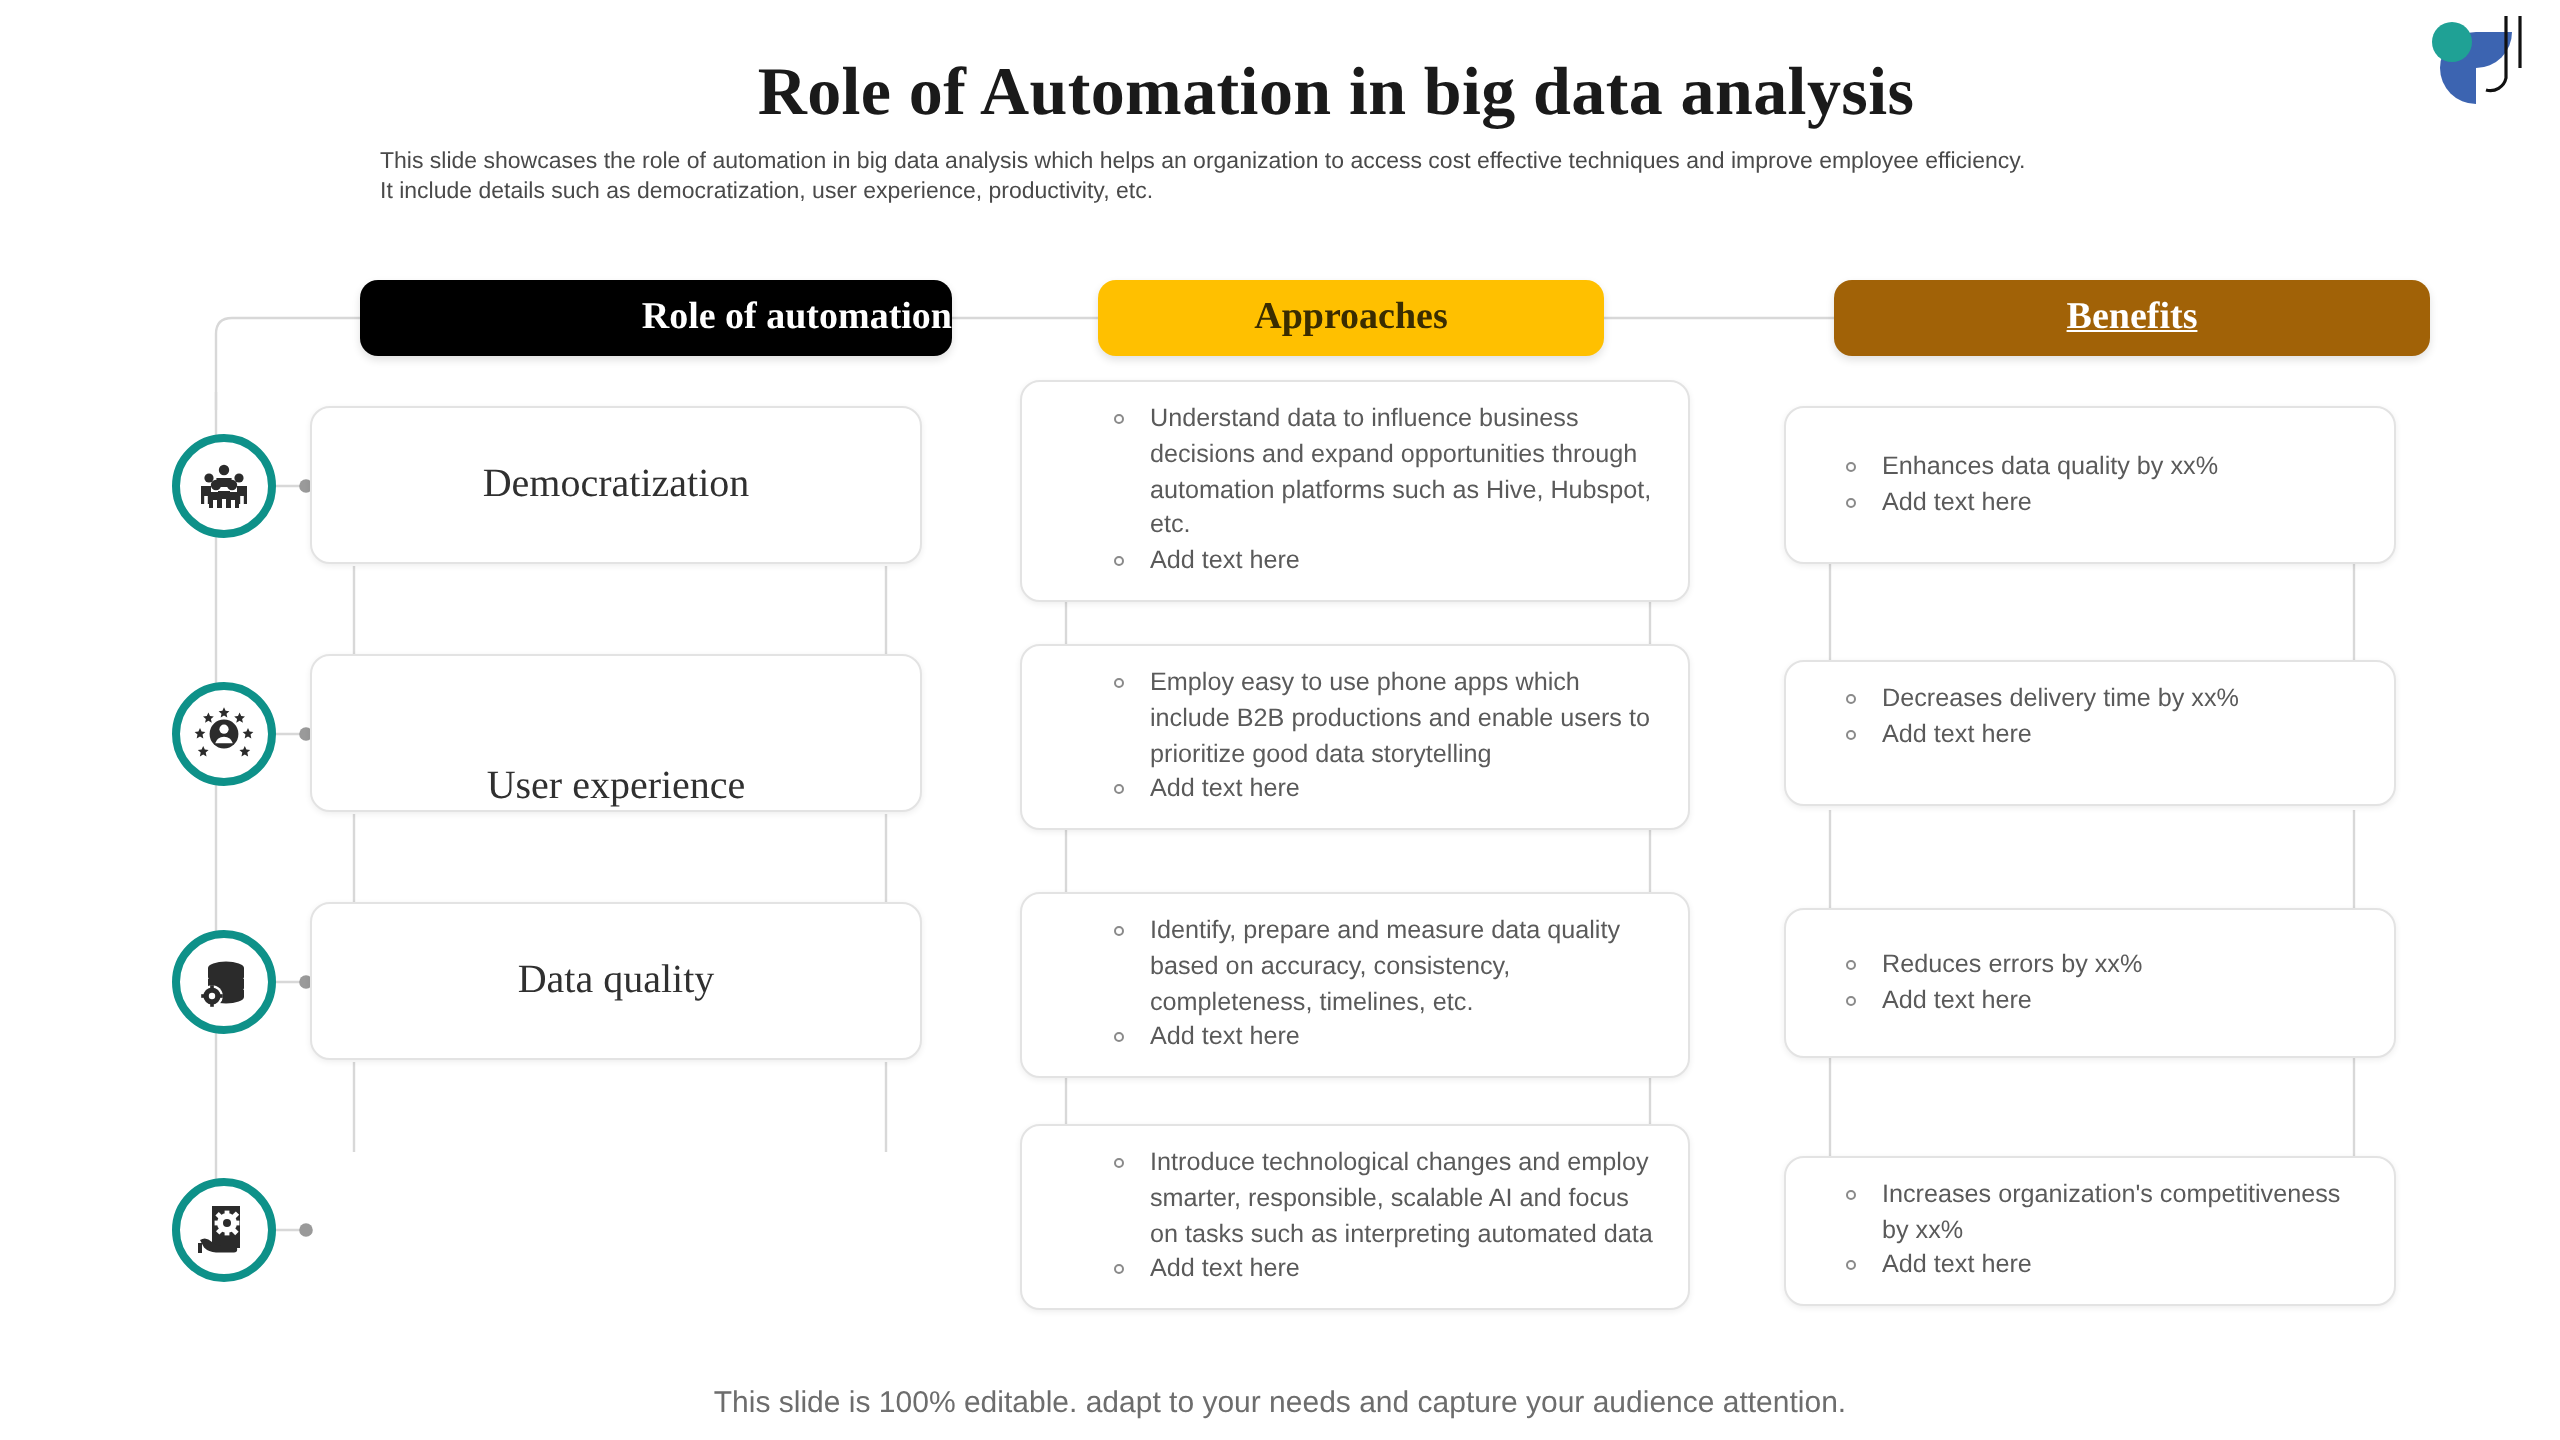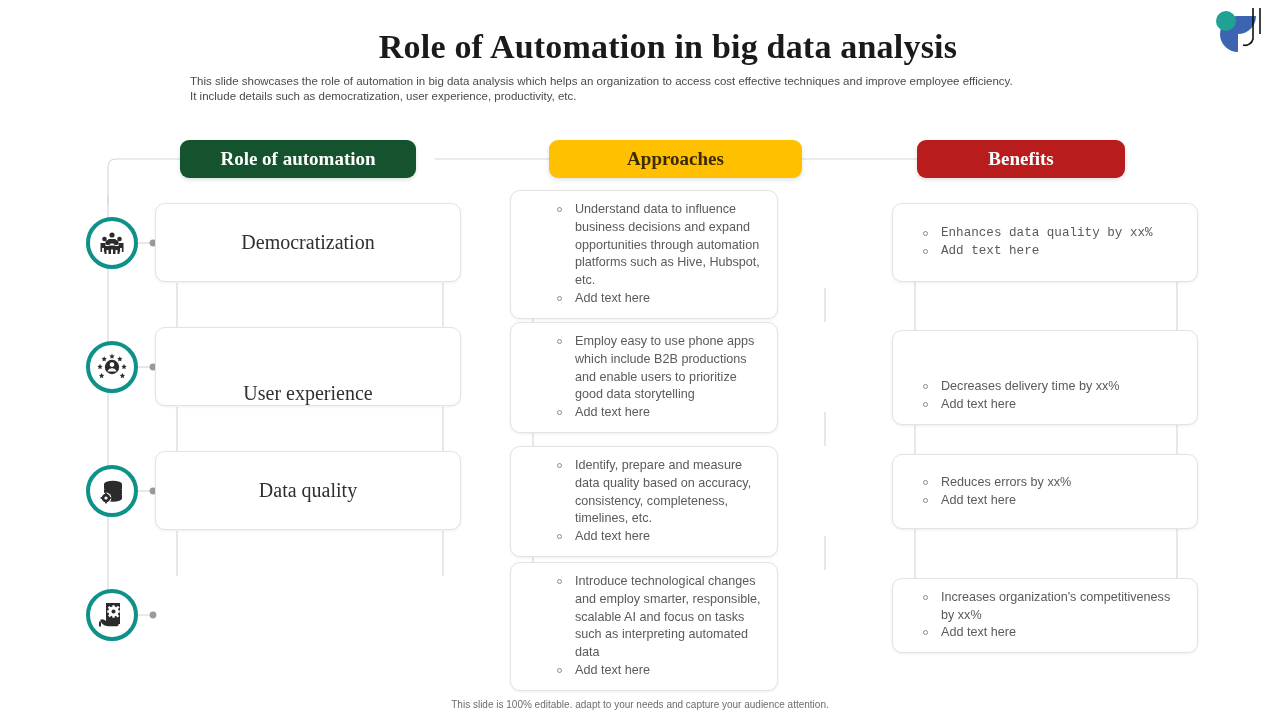--- a/index.html
+++ b/index.html
@@ -73,23 +73,23 @@
     border-radius: 9px;
     display: flex;
     align-items: center;
     justify-content: center;
     color: #ffffff;
     font-family: "Liberation Serif", serif;
     font-weight: bold;
     font-size: 19px;
     box-shadow: 0 2px 4px rgba(0,0,0,0.12);
   }
-  .pill-role    { left: 180px; top: 140px; width: 236px; background: #14532d; }
+  .pill-role    { left: 180px; top: 140px; width: 296px; background: #000000; justify-content: flex-end; }
   .pill-appr    { left: 549px; top: 140px; width: 253px; background: #FFC000; color:#3a2c00; }
-  .pill-benefit { left: 917px; top: 140px; width: 208px; background: #b91c1c; }
+  .pill-benefit { left: 917px; top: 140px; width: 298px; background: #a16207; text-decoration: underline; }
 
   
   .icon-circle {
     position: absolute;
     width: 52px;
     height: 52px;
     border-radius: 50%;
     border: 4px solid #0E9189;
     background: #ffffff;
     display: flex;
@@ -117,21 +117,21 @@
     font-family: "Liberation Serif", serif;
     font-size: 20px;
     color: #303030;
   }
   .card-text {
     padding: 10px 14px 10px 28px;
     font-size: 12.6px;
     line-height: 17.8px;
     color: #5a5a5a;
   }
-  .card-appr { left: 510px; width: 268px; padding-left: 44px; }
+  .card-appr { left: 510px; width: 335px; padding-left: 44px; }
   .card-ben  { left: 892px; width: 306px; }
 
   ul.bullets {
     list-style: none;
     margin: 0;
     padding: 0;
   }
   ul.bullets li {
     position: relative;
     padding-left: 20px;
@@ -149,21 +149,21 @@
     box-sizing: border-box;
   }
 
   
   .footer {
     position: absolute;
     bottom: 10px;
     left: 0;
     width: 1280px;
     text-align: center;
-    font-size: 10px;
+    font-size: 15px;
     color: #6d6d6d;
   }
 </style>
 </head>
 <body>
 
 <div class="logo">
   <svg width="62" height="46" viewBox="0 0 62 46">
     <path d="M32 10 A18 18 0 1 0 32 46 Z" fill="#3C64B1"></path>
     <path d="M32 10 L50 10 A18 18 0 0 1 32 28 Z" fill="#3C64B1"></path>
@@ -252,21 +252,21 @@
   </div>
   <div class="card card-role" style="top:203px;">
     <span>Democratization</span>
   </div>
   <div class="card card-appr card-text" style="top:190px;">
     <ul class="bullets">
       <li>Understand data to influence business decisions and expand opportunities through automation platforms such as Hive, Hubspot, etc.</li>
       <li>Add text here</li>
     </ul>
   </div>
-  <div class="card card-ben card-text" style="top:203px; height:79px; display:flex; align-items:center;font-family:Liberation Mono, monospace;">
+  <div class="card card-ben card-text" style="top:203px; height:79px; display:flex; align-items:center;">
     <ul class="bullets">
       <li>Enhances data quality by xx%</li>
       <li>Add text here</li>
     </ul>
   </div>
 
   <div class="icon-circle" style="left:86px; top:341px;">
     <svg width="30" height="30" viewBox="0 0 30 30">
       <circle cx="15" cy="15" r="7.2" fill="#2b2b2b"></circle>
       <circle cx="15" cy="12.6" r="2.3" fill="#ffffff"></circle>
@@ -284,21 +284,21 @@
   </div>
   <div class="card card-role" style="top:327px;align-items:flex-end;">
     <span>User experience</span>
   </div>
   <div class="card card-appr card-text" style="top:322px;">
     <ul class="bullets">
       <li>Employ easy to use phone apps which include B2B productions and enable users to prioritize good data storytelling</li>
       <li>Add text here</li>
     </ul>
   </div>
-  <div class="card card-ben card-text" style="top:330px; height:95px; display:flex; align-items:flex-end;">
+  <div class="card card-ben card-text" style="top:330px; height:73px; display:flex; align-items:flex-start;">
     <ul class="bullets">
       <li>Decreases delivery time by xx%</li>
       <li>Add text here</li>
     </ul>
   </div>
 
   <div class="icon-circle" style="left:86px; top:465px;">
     <svg width="30" height="30" viewBox="0 0 30 30">
       <ellipse cx="16" cy="8" rx="9" ry="3.2" fill="#2b2b2b"></ellipse>
       <path d="M7 8 v4.5 a9 3.2 0 0 0 18 0 V8 z" fill="#2b2b2b"></path>

